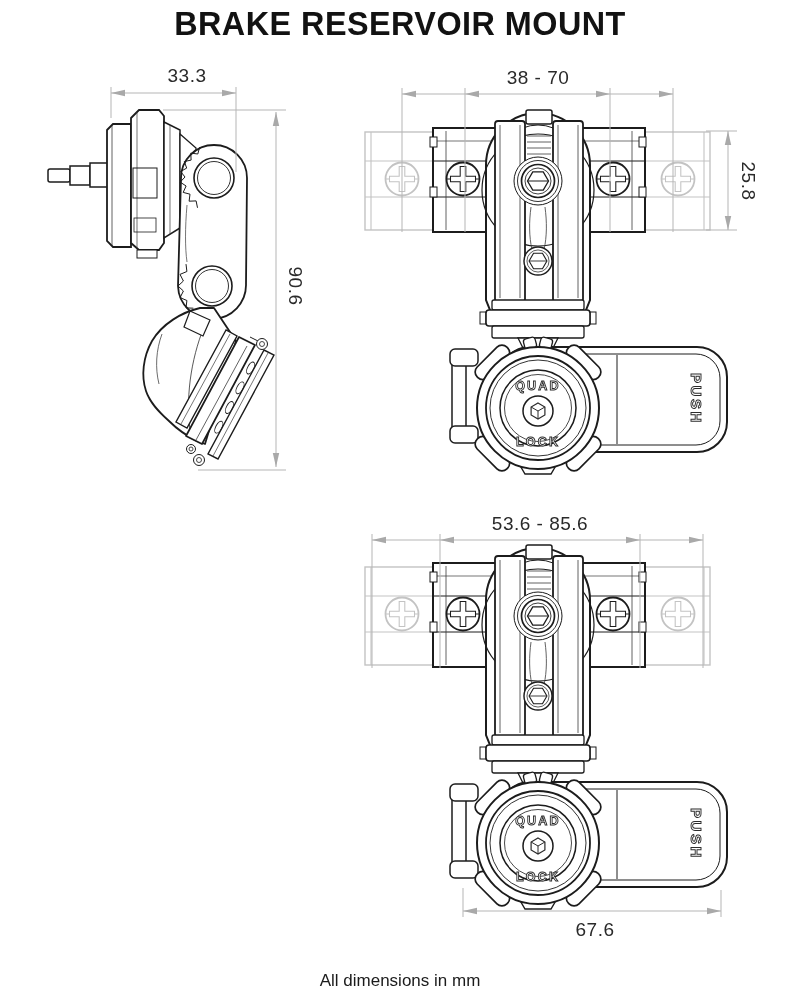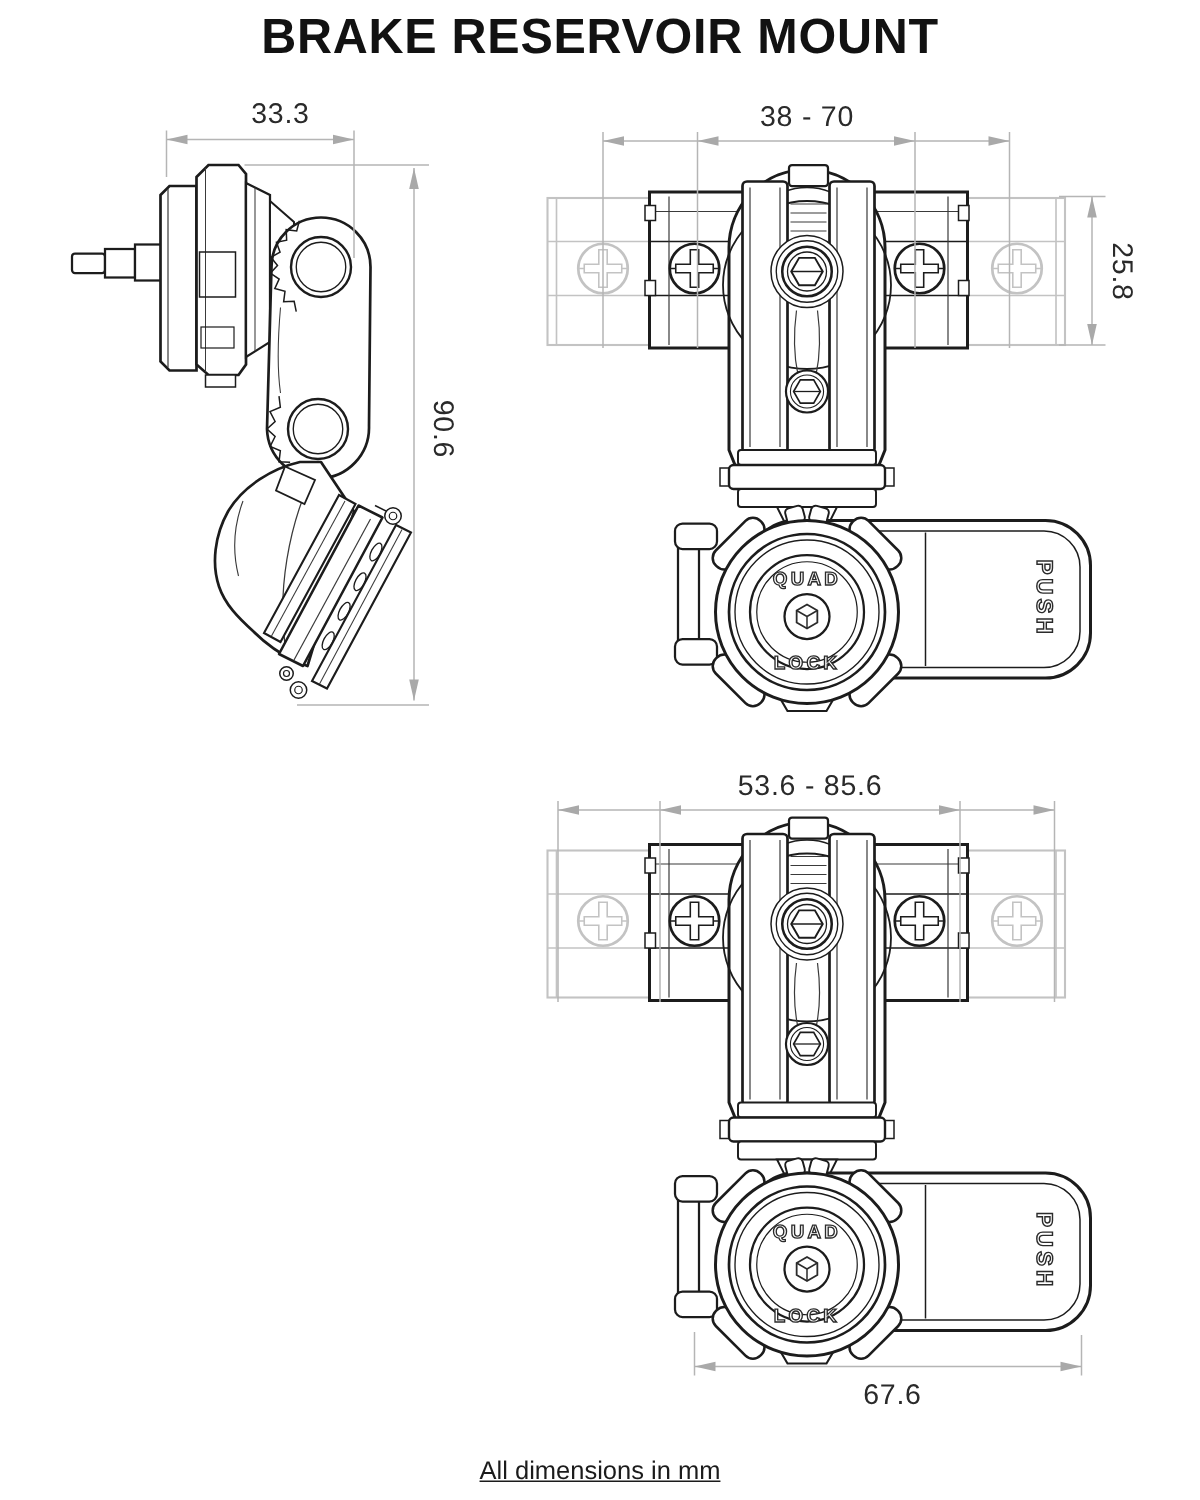--- a/index.html
+++ b/index.html
@@ -2,21 +2,21 @@
 <html><head>
 <meta charset="utf-8">
 <style>
   html,body{margin:0;padding:0;background:#fff;}
   body{width:800px;height:1000px;position:relative;overflow:hidden;
        font-family:"Liberation Sans",sans-serif;}
   .title{position:absolute;top:5px;left:0;width:800px;text-align:center;
          font-size:33px;font-weight:bold;letter-spacing:.5px;color:#121212;
          transform:scaleX(.98);}
   .footer{position:absolute;top:971px;left:0;width:800px;text-align:center;
-          font-size:17px;color:#1b1b1b;text-decoration:underline;}
+          font-size:17px;color:#1b1b1b;}
   svg{position:absolute;top:0;left:0;}
   
   .ink{stroke:#1c1c1c;fill:none;}
   .inkf{stroke:#1c1c1c;fill:#fff;}
   .det{stroke:#3a3a3a;fill:none;}
   .ghost{stroke:#c3c3c3;fill:none;}
   .dimln{stroke:#b5b5b5;fill:none;stroke-width:1;}
   .dimarr{fill:#a9a9a9;stroke:none;}
   .dimtext{font-family:"Liberation Sans",sans-serif;font-size:19px;fill:#2a2a2a;
            letter-spacing:.5px;text-anchor:middle;}

